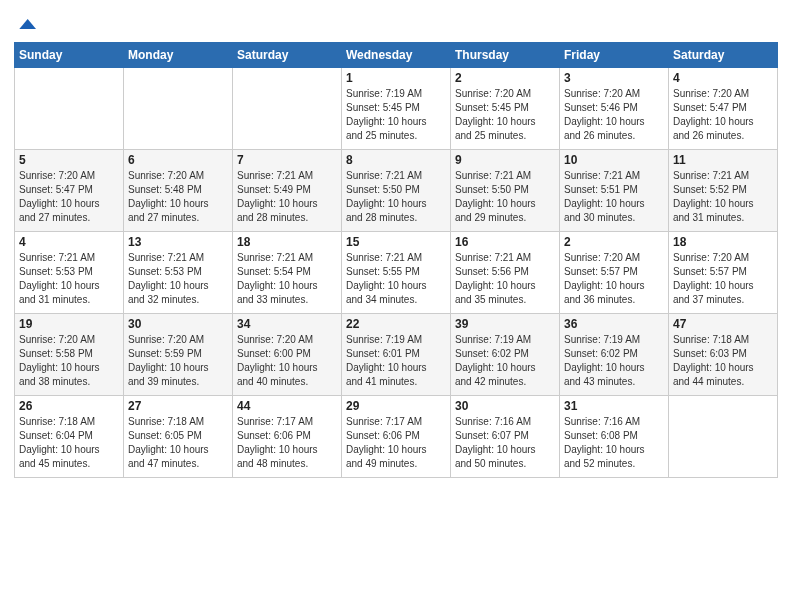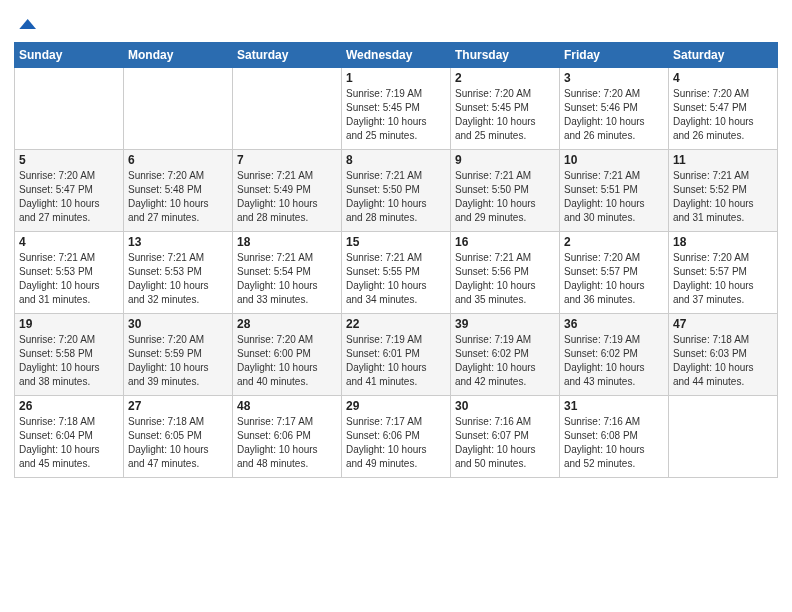--- a/index.html
+++ b/index.html
@@ -280,21 +280,21 @@
 and 38 minutes.</div>
           </td>
           <td>
             <div class="day-number">30</div>
             <div class="day-info" style="white-space: pre-line;">Sunrise: 7:20 AM
 Sunset: 5:59 PM
 Daylight: 10 hours
 and 39 minutes.</div>
           </td>
           <td>
-            <div class="day-number">28</div>
+            <div class="day-number">34</div>
             <div class="day-info" style="white-space: pre-line;">Sunrise: 7:20 AM
 Sunset: 6:00 PM
 Daylight: 10 hours
 and 40 minutes.</div>
           </td>
           <td>
             <div class="day-number">22</div>
             <div class="day-info" style="white-space: pre-line;">Sunrise: 7:19 AM
 Sunset: 6:01 PM
 Daylight: 10 hours
@@ -331,21 +331,21 @@
 and 45 minutes.</div>
           </td>
           <td>
             <div class="day-number">27</div>
             <div class="day-info" style="white-space: pre-line;">Sunrise: 7:18 AM
 Sunset: 6:05 PM
 Daylight: 10 hours
 and 47 minutes.</div>
           </td>
           <td>
-            <div class="day-number">48</div>
+            <div class="day-number">44</div>
             <div class="day-info" style="white-space: pre-line;">Sunrise: 7:17 AM
 Sunset: 6:06 PM
 Daylight: 10 hours
 and 48 minutes.</div>
           </td>
           <td>
             <div class="day-number">29</div>
             <div class="day-info" style="white-space: pre-line;">Sunrise: 7:17 AM
 Sunset: 6:06 PM
 Daylight: 10 hours

